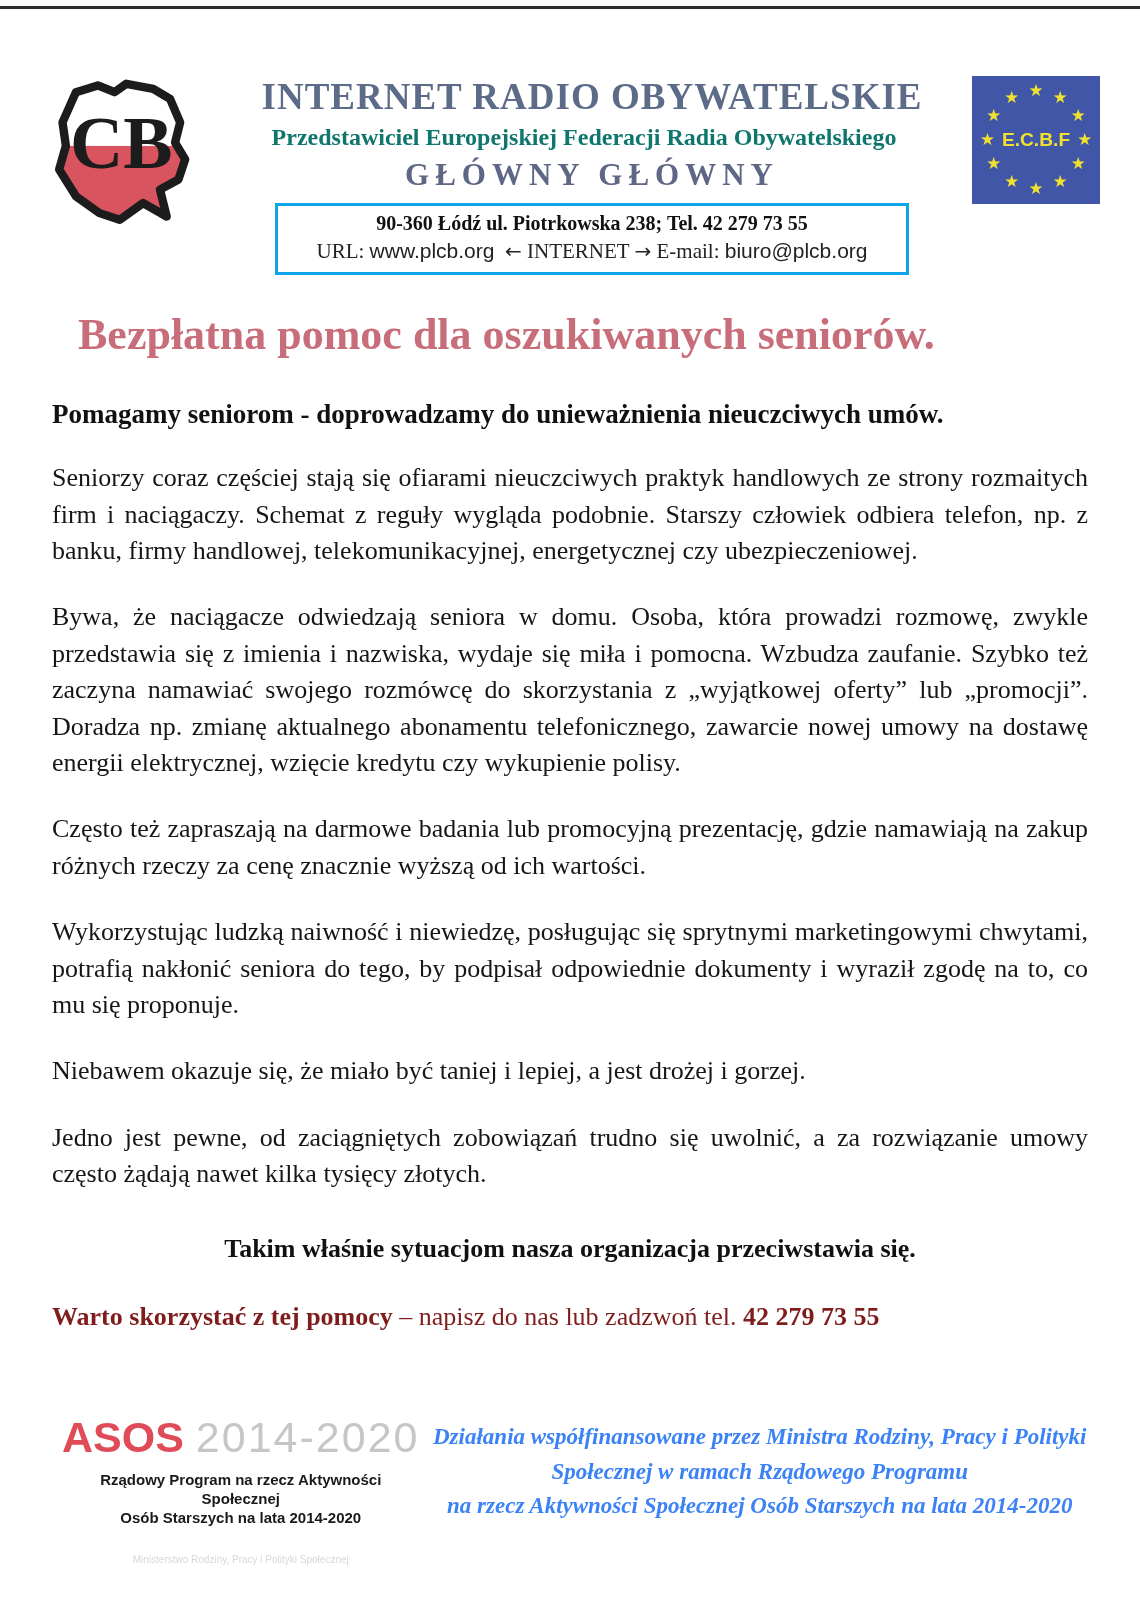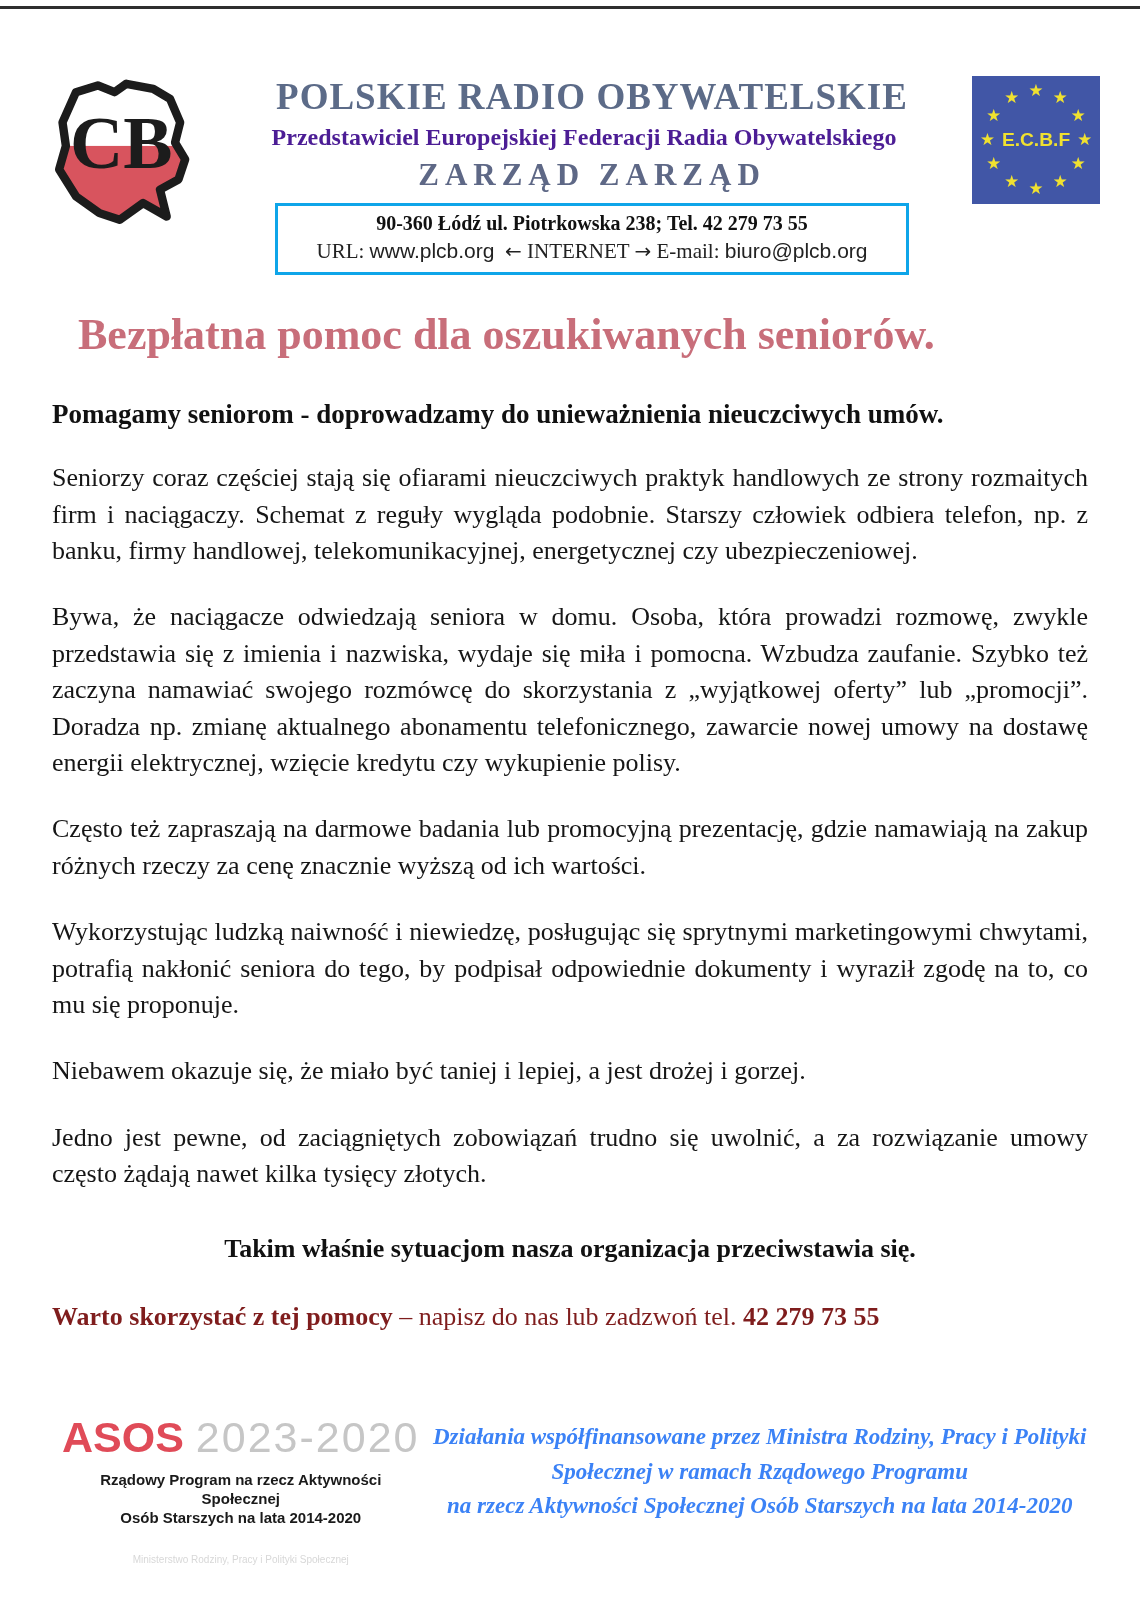--- a/index.html
+++ b/index.html
@@ -21,21 +21,21 @@
     display:flex;align-items:flex-start;
     padding:72px 40px 0 34px;
   }
   .cb-logo{width:178px;height:168px;flex:0 0 auto;}
   .header-center{flex:1 1 auto;text-align:center;margin-top:6px;}
   .org-name{
     font-size:37px;font-weight:bold;color:#5c6b88;
     letter-spacing:1px;line-height:1.05;margin:0;
   }
   .org-subtitle{
-    font-size:24px;font-weight:bold;color:#4c1d95;
+    font-size:24px;font-weight:bold;color:#0f766e;
     margin:7px 16px 0 0;
   }
   .org-board{
     font-size:31px;font-weight:bold;color:#5e6886;
     letter-spacing:6px;margin:6px 0 0 0;
   }
   .address-box{
     border:3px solid #0ea5e9;
     margin:10px auto 0 auto;
     width:620px;
@@ -111,23 +111,23 @@
           <polygon points="14,30 22,12 35,8 45,12 52,7 68,10 78,16 84,30 81,42 87,52 83,64 72,70 76,86 62,78 48,88 36,84 22,74 12,58 16,44"></polygon>
         </clipPath>
       </defs>
       <polygon points="14,30 22,12 35,8 45,12 52,7 68,10 78,16 84,30 81,42 87,52 83,64 72,70 76,86 62,78 48,88 36,84 22,74 12,58 16,44" fill="#d8545e"></polygon>
       <rect x="0" y="0" width="100" height="44" fill="#ffffff" clip-path="url(#plclip)"></rect>
       <polygon points="14,30 22,12 35,8 45,12 52,7 68,10 78,16 84,30 81,42 87,52 83,64 72,70 76,86 62,78 48,88 36,84 22,74 12,58 16,44" fill="none" stroke="#1c1c1c" stroke-width="5" stroke-linejoin="round"></polygon>
       <text x="49" y="57" text-anchor="middle" font-family="Liberation Serif, serif" font-size="44" font-weight="bold" fill="#1c1c1c">CB</text>
     </svg>
 
     <div class="header-center">
-      <p class="org-name">POLSKIE RADIO OBYWATELSKIE</p>
+      <p class="org-name">INTERNET RADIO OBYWATELSKIE</p>
       <p class="org-subtitle">Przedstawiciel Europejskiej Federacji Radia Obywatelskiego</p>
-      <p class="org-board">ZARZĄD  ZARZĄD</p>
+      <p class="org-board">GŁÓWNY  GŁÓWNY</p>
 
       <div class="address-box">
         <p class="addr1">90-360 Łódź ul. Piotrkowska 238; Tel. 42 279 73 55</p>
         <p class="addr2"><span>URL:</span> <span class="sans">www.plcb.org</span>&nbsp; <span class="arrow">←</span> <span>INTERNET</span> <span class="arrow">→</span> <span>E-mail:</span> <span class="sans">biuro@plcb.org</span></p>
       </div>
     </div>
 
     <svg class="eu-flag" viewBox="0 0 100 100">
       <rect x="0" y="0" width="100" height="100" fill="#4156a6"></rect>
       <g fill="#f0e130" font-family="DejaVu Sans, sans-serif" font-size="13" text-anchor="middle">
@@ -159,21 +159,21 @@
     <p class="single">Niebawem okazuje się, że miało być taniej i lepiej, a jest drożej i gorzej.</p>
     <p>Jedno jest pewne, od zaciągniętych zobowiązań trudno się uwolnić, a za rozwiązanie umowy często żądają nawet kilka tysięcy złotych.</p>
   </div>
 
   <p class="strong-line">Takim właśnie sytuacjom nasza organizacja przeciwstawia się.</p>
 
   <p class="cta-line"><span class="b">Warto skorzystać z tej pomocy</span><span> – napisz do nas lub zadzwoń tel. </span><span class="b">42 279 73 55</span></p>
 
   <div class="footer">
     <div class="asos-block">
-      <div class="asos-line"><span class="asos-word">ASOS</span> <span class="asos-years">2023-2020</span></div>
+      <div class="asos-line"><span class="asos-word">ASOS</span> <span class="asos-years">2014-2020</span></div>
       <div class="asos-caption">
         <div>Rządowy Program na rzecz Aktywności Społecznej</div>
         <div>Osób Starszych na lata 2014-2020</div>
       </div>
       <div class="asos-faint">Ministerstwo Rodziny, Pracy i Polityki Społecznej</div>
     </div>
     <div class="cofinance">
       <div>Działania współfinansowane przez Ministra Rodziny, Pracy i Polityki</div>
       <div>Społecznej w ramach Rządowego Programu</div>
       <div>na rzecz Aktywności Społecznej Osób Starszych na lata 2014-2020</div>

